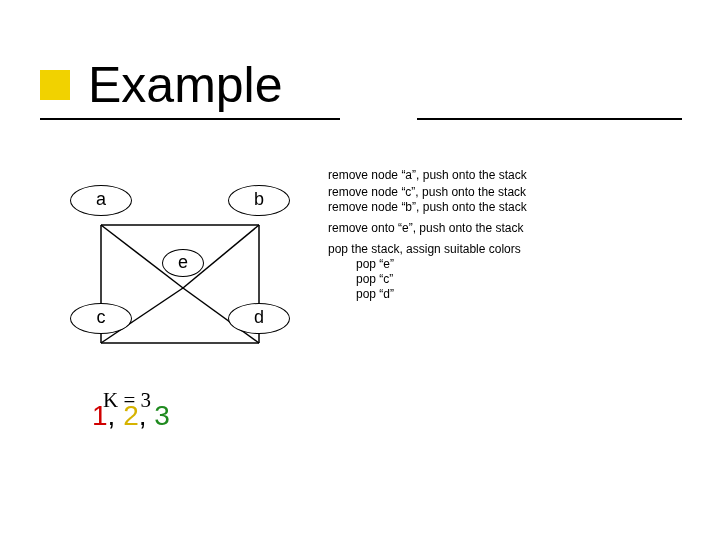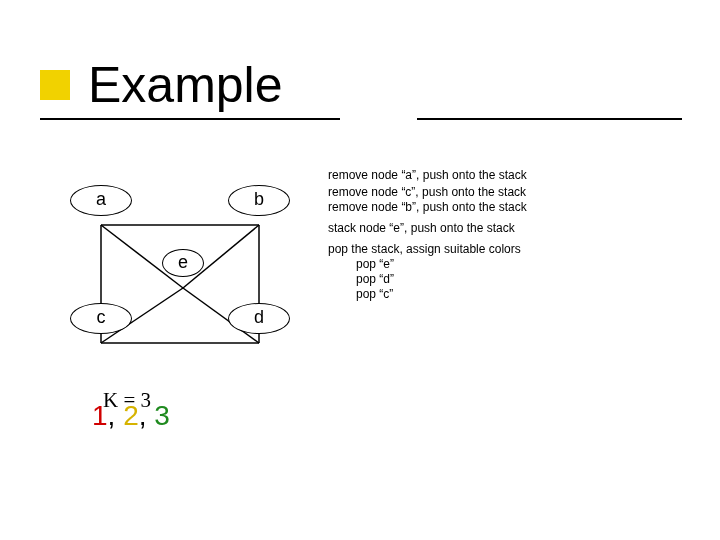--- a/index.html
+++ b/index.html
@@ -162,20 +162,20 @@
   <div class="k-line">K = 3</div>
 
   <div class="colors">
     <span class="c1">1</span><span>, </span><span class="c2">2</span><span>, </span><span class="c3">3</span>
   </div>
 
   <div class="steps">
     <div class="group1">remove node “a”, push onto the stack</div>
     <div>remove node “c”, push onto the stack</div>
     <div>remove node “b”, push onto the stack</div>
-    <div class="group2">stack node “e”, push onto the stack</div>
+    <div class="group2">remove onto “e”, push onto the stack</div>
     <div class="group3">pop the stack, assign suitable colors</div>
     <div class="indent">pop “e”</div>
+    <div class="indent">pop “c”</div>
     <div class="indent">pop “d”</div>
-    <div class="indent">pop “c”</div>
   </div>
 
 </div>
 
 </body></html>

